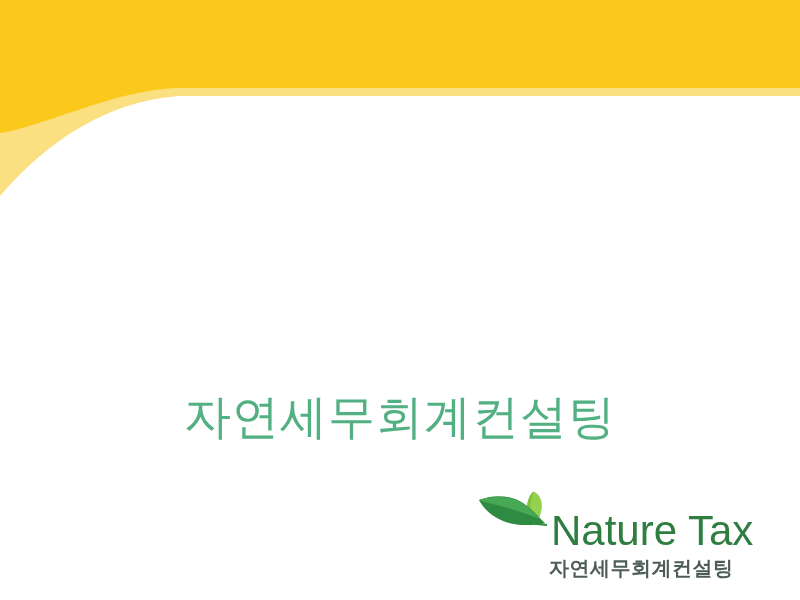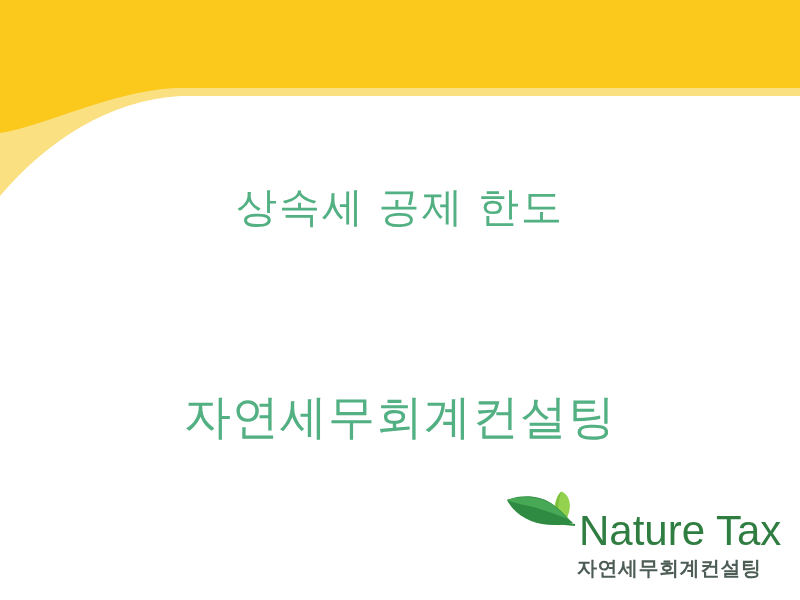--- a/index.html
+++ b/index.html
@@ -56,21 +56,21 @@
     font-size: 47px;
     font-weight: 400;
     letter-spacing: 1px;
     color: #52b083;
     line-height: 1.18;
     white-space: pre;
   }
   
   .logo {
     position: absolute;
-    left: 505px;
+    left: 477px;
     top: 488px;
     width: 282px;
     height: 100px;
   }
   .logo-leaves {
     position: absolute;
     left: 0px;
     top: 2px;
     width: 84px;
     height: 46px;
@@ -105,23 +105,20 @@
 
   <svg class="band-svg" viewBox="0 0 800 210" preserveAspectRatio="none">
 
     <path fill="#FAE081" d="M0,0 L800,0 L800,96 L180,96
              C110,100 48,140 0,196 Z"></path>
 
     <path fill="#FBC81C" d="M0,0 L800,0 L800,88 L175,88
              C108,92 46,126 0,133 Z"></path>
   </svg>
 
-  <div class="title-block">
-    <h1 class="slide-title">상속세 공제 한도</h1>
-  </div>
 
   <div class="subtitle-block">
     <h2 class="slide-subtitle">자연세무회계컨설팅</h2>
   </div>
 
   <div class="logo">
     <svg class="logo-leaves" viewBox="0 0 84 46">
 
       <path fill="#93D14F" d="M56.5,1.5 C64.5,4.5 67,15 63,25.5
                C61,31 57,34.5 53.5,35.5

